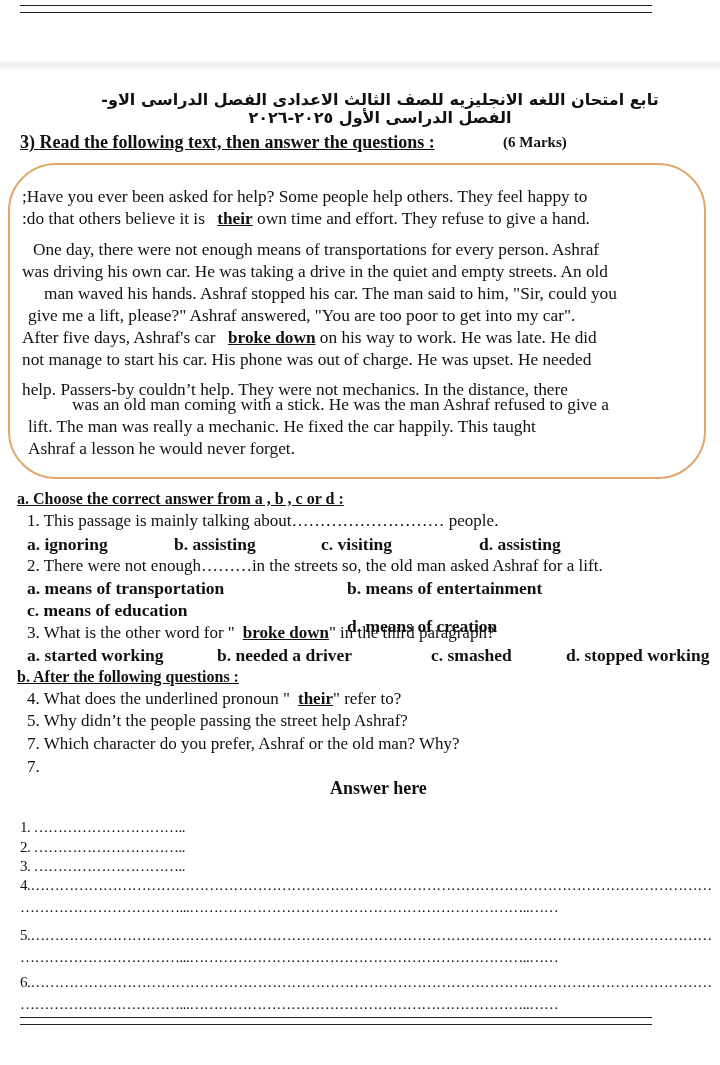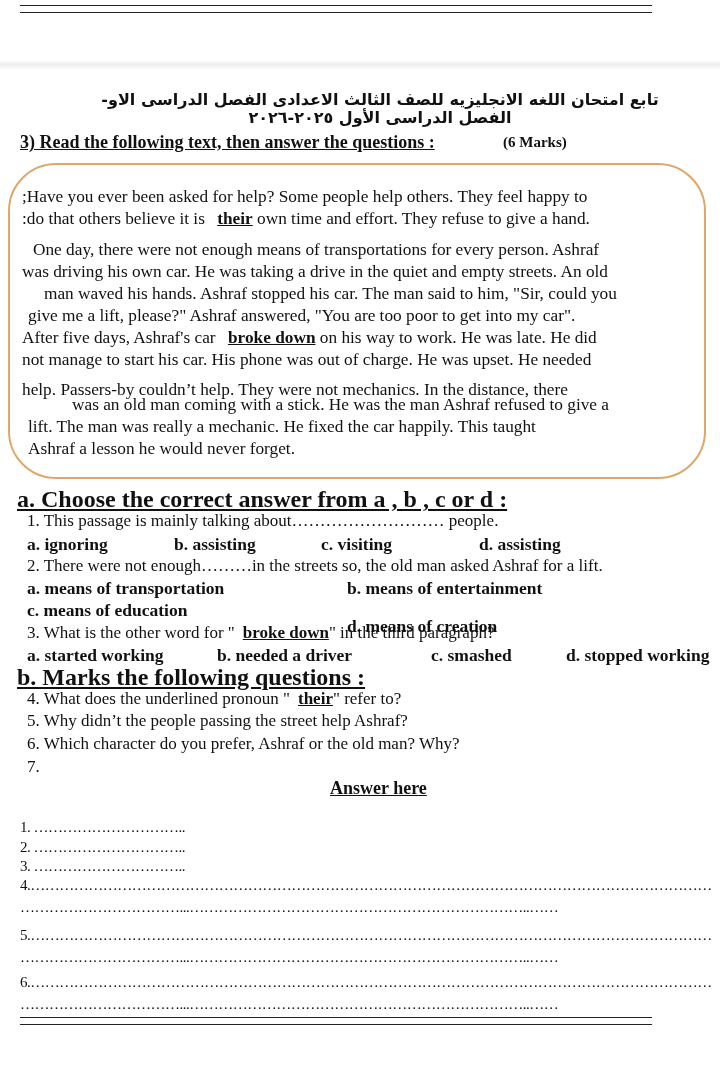--- a/index.html
+++ b/index.html
@@ -31,27 +31,26 @@
     position:absolute; left:503px; top:134px; font-weight:bold; font-size:15px;
   }
   .passage-box {
     position:absolute; left:8px; top:163px; width:698px; height:316px;
     border:2.5px solid #e0a66a; border-radius:48px; box-sizing:border-box;
   }
   .line {
     position:absolute; font-size:17.3px; white-space:nowrap; line-height:20px;
   }
   .u-bold { font-weight:bold; text-decoration:underline;margin-left:8px; }
-  .heading-u { font-weight:bold; text-decoration:underline; font-size:24px; }
+  .heading-u { font-weight:bold; text-decoration:underline; font-size:16px; }
   .opt { position:absolute; font-weight:bold; font-size:17.5px; white-space:nowrap; line-height:20px; }
   .q { position:absolute; font-size:17px; white-space:nowrap; line-height:20px; }
   .ans { position:absolute; font-size:15px; white-space:nowrap; line-height:18px; letter-spacing:-0.5px; }
   .answer-here {
     position:absolute; left:330px; top:778px; font-weight:bold; font-size:18px;
-    text-decoration:underline;
   }
 </style>
 </head>
 <body>
 
 <div class="dbl-rule top"></div>
 <div class="page-gap"></div>
 
 <div class="ar-header">
   <div>تابع امتحان اللغه الانجليزيه للصف الثالث الاعدادى الفصل الدراسى الاو- الفصل الدراسى الأول ٢٠٢٥-٢٠٢٦</div>
@@ -90,24 +89,24 @@
 <div class="opt" style="left:347px;top:578px;">b. means of entertainment</div>
 <div class="opt" style="left:27px;top:600px;">c. means of education</div>
 <div class="opt" style="left:347px;top:600px;margin-top:16px;">d. means of creation</div>
 
 <div class="q" style="left:27px;top:623px;"><span>3. What is the other word for "</span><span class="u-bold">broke down</span><span>" in the third paragraph?</span></div>
 <div class="opt" style="left:27px;top:645px;">a. started working</div>
 <div class="opt" style="left:217px;top:645px;">b. needed a driver</div>
 <div class="opt" style="left:396px;top:645px;margin-left:35px;">c. smashed</div>
 <div class="opt" style="left:519px;top:645px;margin-left:47px;">d. stopped working</div>
 
-<div class="line heading-u" style="left:17px;top:667px;">b. Marks the following questions :</div>
+<div class="line heading-u" style="left:17px;top:667px;">b. After the following questions :</div>
 <div class="q" style="left:27px;top:689px;"><span>4. What does the underlined pronoun "</span><span class="u-bold">their</span><span>" refer to?</span></div>
 <div class="q" style="left:27px;top:711px;">5. Why didn’t the people passing the street help Ashraf?</div>
-<div class="q" style="left:27px;top:734px;">6. Which character do you prefer, Ashraf or the old man? Why?</div>
+<div class="q" style="left:27px;top:734px;">7. Which character do you prefer, Ashraf or the old man? Why?</div>
 <div class="q" style="left:27px;top:757px;">7.</div>
 
 <div class="answer-here">Answer here</div>
 
 <div>
   <div class="ans" style="left:20px;top:818px;">1. …………………………..</div>
   <div class="ans" style="left:20px;top:838px;">2. …………………………..</div>
   <div class="ans" style="left:20px;top:857px;">3. …………………………..</div>
   <div class="ans" style="left:20px;top:876px;">4.……………………………………………………………………………………………………………………………</div>
   <div class="ans" style="left:20px;top:898px;">……………………………...……………………………………………………………..……</div>

